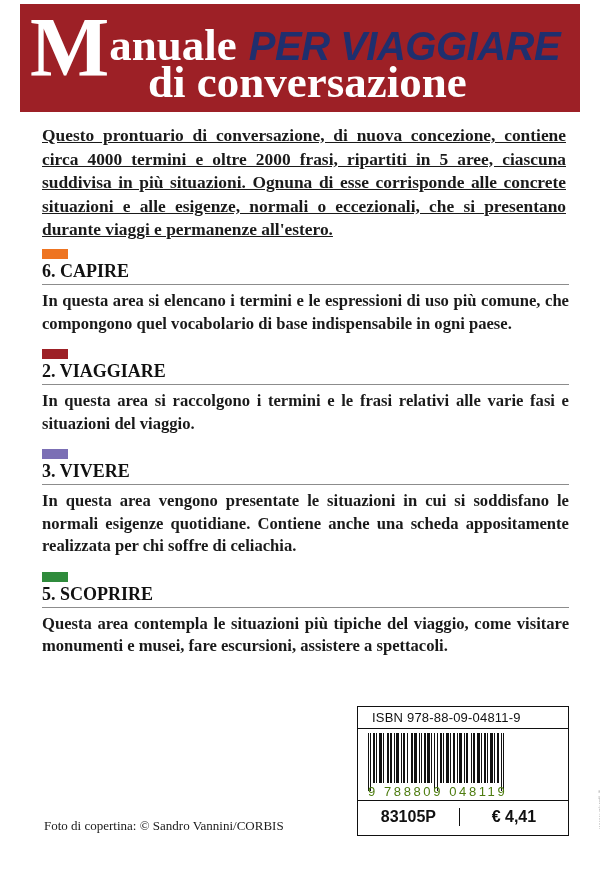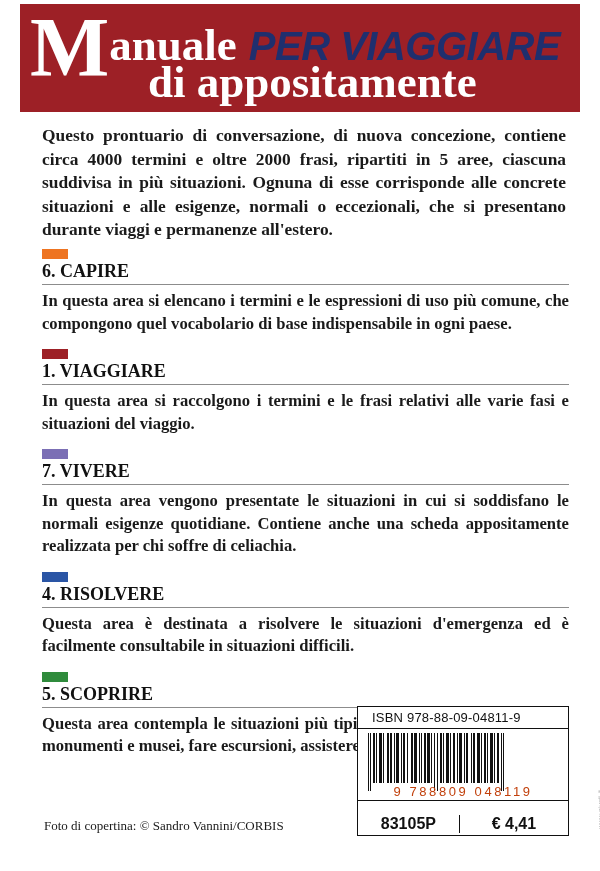--- a/index.html
+++ b/index.html
@@ -79,20 +79,21 @@
     position: absolute;
     left: 42px;
     top: 124px;
     width: 524px;
     font-family: "Liberation Serif", serif;
     font-size: 17.4px;
     line-height: 23.6px;
     font-weight: bold;
     color: #1a1a1a;
     text-align: justify;
+    text-decoration: underline;
   }
 
   
   .sections {
     position: absolute;
     left: 42px;
     top: 249px;
     width: 527px;
   }
   .section {
@@ -193,27 +194,27 @@
   .bars i.sp3 { background: transparent; width: 3px; }
   .bars i.tall { height: 58px; }
   .barnum {
     position: absolute;
     left: 10px;
     right: 10px;
     bottom: 1px;
     font-family: "Liberation Sans", sans-serif;
     font-size: 13px;
     letter-spacing: 2.6px;
-    color: #c2410c;
-    text-align: center;
+    color: #4d7c0f;
+    text-align: left;
   }
   .price-row {
     height: 32px;
     display: flex;
-    align-items: flex-end;
+    align-items: center;
   }
   .code-cell {
     width: 48%;
     display: flex;
     align-items: center;
     justify-content: center;
     border-right: 1.5px solid #111111;
     font-family: "Liberation Sans", sans-serif;
     font-weight: bold;
     font-size: 16px;
@@ -245,54 +246,48 @@
 </style>
 </head>
 <body>
 
 <div class="page">
 
   <div class="header">
     <div class="title-line1">
       <span class="dropcap">M</span><span class="word-manuale">anuale</span><span class="word-perviaggiare">PER VIAGGIARE</span>
     </div>
-    <div class="title-line2">di appositamente</div>
+    <div class="title-line2">di conversazione</div>
   </div>
 
   <div class="intro">Questo prontuario di conversazione, di nuova concezione, contiene circa 4000 termini e oltre 2000 frasi, ripartiti in 5 aree, ciascuna suddivisa in più situazioni. Ognuna di esse corrisponde alle concrete situazioni e alle esigenze, normali o eccezionali, che si presentano durante viaggi e permanenze all'estero.</div>
 
   <div class="sections">
 
     <div class="section">
       <div class="sec-tab" style="background:#ee7421"></div>
       <div class="sec-title">6. CAPIRE</div>
       <div class="sec-rule"></div>
       <div class="sec-body">In questa area si elencano i termini e le espressioni di uso più comune, che compongono quel vocabolario di base indispensabile in ogni paese.</div>
     </div>
 
     <div class="section">
       <div class="sec-tab" style="background:#9d2026"></div>
-      <div class="sec-title">1. VIAGGIARE</div>
+      <div class="sec-title">2. VIAGGIARE</div>
       <div class="sec-rule"></div>
       <div class="sec-body">In questa area si raccolgono i termini e le frasi relativi alle varie fasi e situazioni del viaggio.</div>
     </div>
 
     <div class="section">
       <div class="sec-tab" style="background:#7b6fb5"></div>
-      <div class="sec-title">7. VIVERE</div>
+      <div class="sec-title">3. VIVERE</div>
       <div class="sec-rule"></div>
       <div class="sec-body">In questa area vengono presentate le situazioni in cui si soddisfano le normali esigenze quotidiane. Contiene anche una scheda appositamente realizzata per chi soffre di celiachia.</div>
     </div>
 
-    <div class="section">
-      <div class="sec-tab" style="background:#2a55a5"></div>
-      <div class="sec-title">4. RISOLVERE</div>
-      <div class="sec-rule"></div>
-      <div class="sec-body">Questa area è destinata a risolvere le situazioni d'emergenza ed è facilmente consultabile in situazioni difficili.</div>
-    </div>
 
     <div class="section">
       <div class="sec-tab" style="background:#2f8b3c"></div>
       <div class="sec-title">5. SCOPRIRE</div>
       <div class="sec-rule"></div>
       <div class="sec-body">Questa area contempla le situazioni più tipiche del viaggio, come visitare monumenti e musei, fare escursioni, assistere a spettacoli.</div>
     </div>
 
   </div>
 

